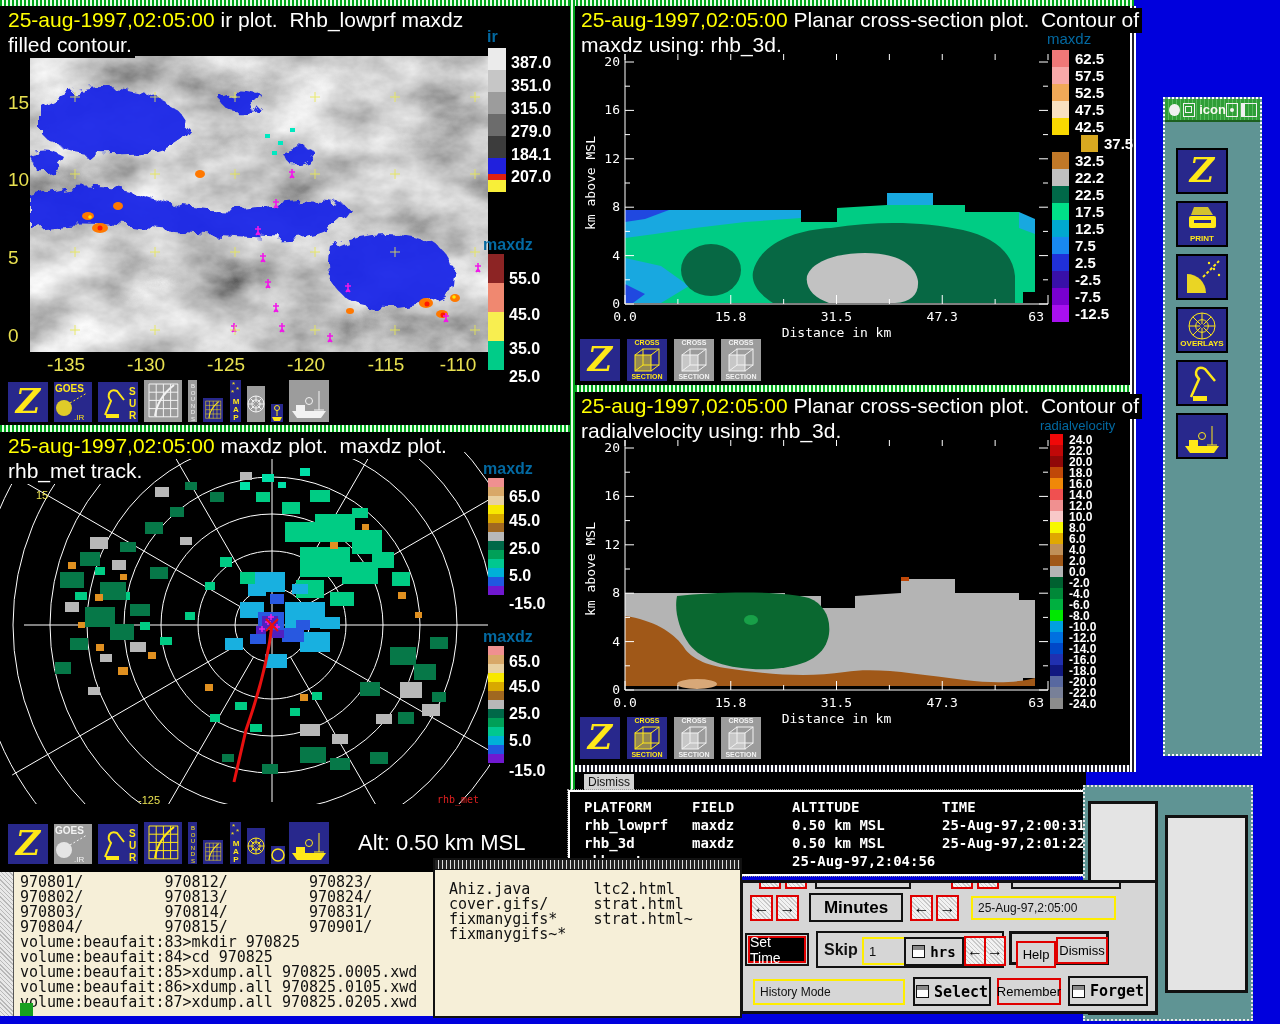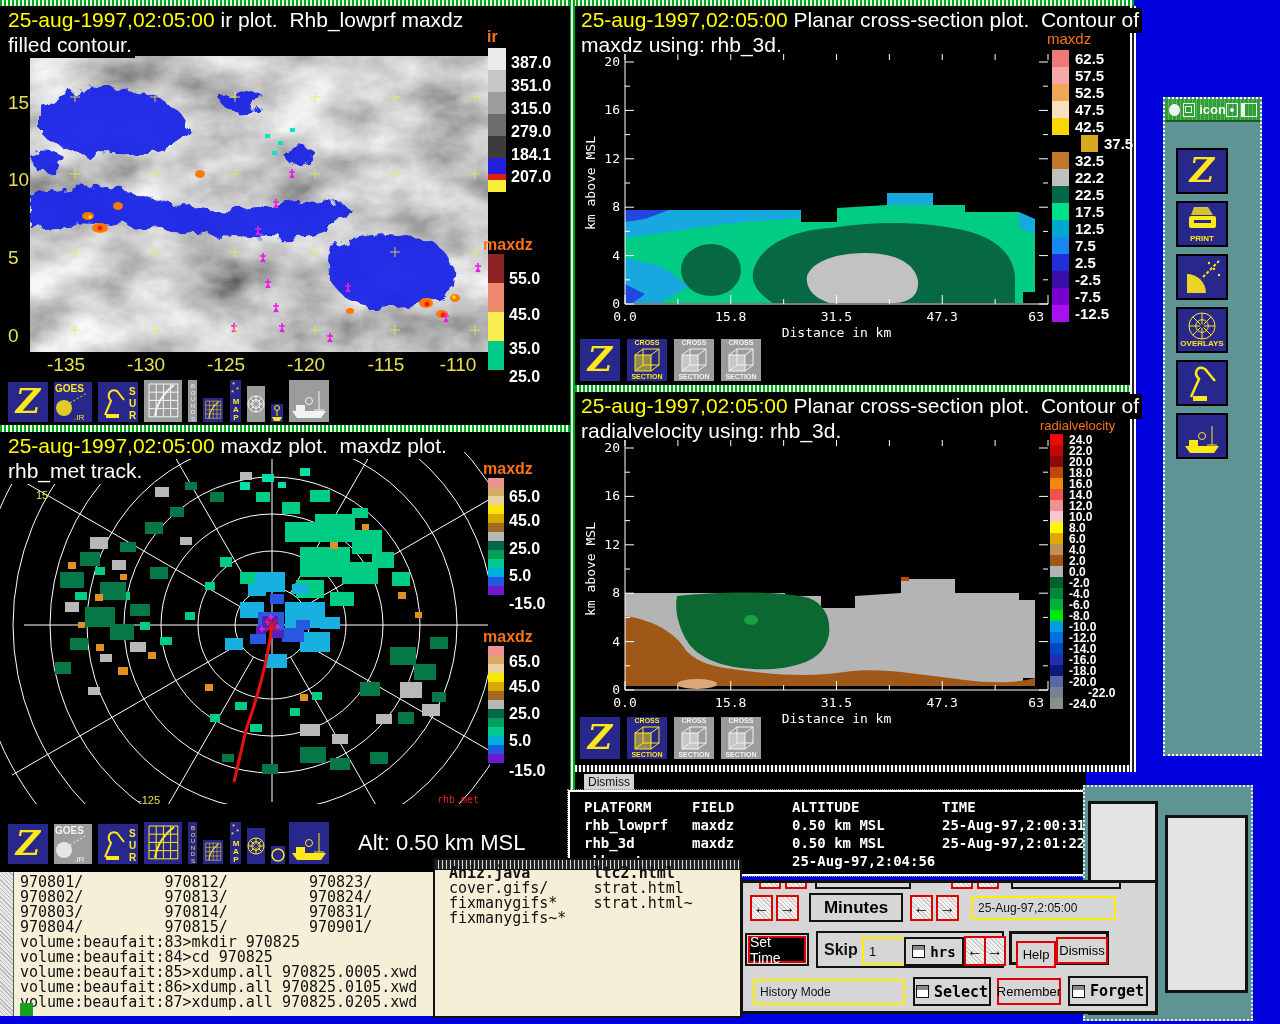--- a/index.html
+++ b/index.html
@@ -3,21 +3,21 @@
 <meta charset="utf-8">
 <style>
   html,body{margin:0;padding:0;background:#0000dd;}
   #screen{position:relative;width:1280px;height:1024px;background:#0000dd;overflow:hidden;
           font-family:"Liberation Sans",sans-serif;}
   .win{position:absolute;background:#000;}
   .strip{position:absolute;background:repeating-linear-gradient(90deg,#00a41c 0 2px,#e8ffe8 2px 4px);}
   .stripw{position:absolute;background:repeating-linear-gradient(90deg,#ffffff 0 2px,#20202e 2px 4px);}
   .t1{position:absolute;font-size:21px;color:#fff;white-space:pre;background:#000;padding:0 3px 1px 0;line-height:24px;}
   .ty{color:#ffff00;}
-  .cblab{position:absolute;color:#f97316;font:bold 16px "Liberation Sans",sans-serif;}
+  .cblab{position:absolute;color:#0369a1;font:bold 16px "Liberation Sans",sans-serif;}
   .cbhost{position:absolute;}
   .cbrow{display:flex;align-items:center;}
   .sw{height:100%;flex:none;}
   .cbl{color:#fff;margin-left:6px;white-space:nowrap;}
   .ylab{position:absolute;color:#e8e050;font-size:19px;}
   .toolbar{position:absolute;}
   .tbtn{position:absolute;bottom:0;box-sizing:border-box;border:2px solid #000;display:flex;flex-direction:column;
         align-items:center;justify-content:center;overflow:hidden;}
   .sb{background:#28288c;color:#ffe818;}
   .sg{background:#9c9c9c;color:#f2f2f2;}
@@ -937,21 +937,21 @@
           <div class="cbl" style="font: bold 12px &quot;Liberation Sans&quot;, sans-serif;">-16.0</div>
         </div>
         <div class="cbrow" style="height: 11px;">
           <div class="sw" style="width: 13px; background: rgb(16, 24, 128);"></div>
           <div class="cbl" style="font: bold 12px &quot;Liberation Sans&quot;, sans-serif;">-18.0</div>
         </div>
         <div class="cbrow" style="height: 11px;">
           <div class="sw" style="width: 13px; background: rgb(88, 104, 160);"></div>
           <div class="cbl" style="font: bold 12px &quot;Liberation Sans&quot;, sans-serif;">-20.0</div>
         </div>
-        <div class="cbrow" style="height: 11px; gap: 19px;">
+        <div class="cbrow" style="height: 11px;">
           <div class="sw" style="width: 13px; background: rgb(120, 128, 152);"></div>
           <div class="cbl" style="font: bold 12px &quot;Liberation Sans&quot;, sans-serif;">-22.0</div>
         </div>
         <div class="cbrow" style="height: 11px;">
           <div class="sw" style="width: 13px; background: rgb(140, 140, 140);"></div>
           <div class="cbl" style="font: bold 12px &quot;Liberation Sans&quot;, sans-serif;">-24.0</div>
         </div>
       </div>
     <div class="toolbar" id="tbD" style="left:0;top:322px;width:300px;height:47px">
         <div class="tbtn sb" style="left: 3px; width: 44px; height: 46px;">
@@ -1038,21 +1038,21 @@
         <div class="tline">volume:beaufait:86&gt;xdump.all 970825.0105.xwd</div>
         <div class="tline">volume:beaufait:87&gt;xdump.all 970825.0205.xwd</div>
       </div>
     <div style="position:absolute;left:20px;top:131px;width:13px;height:13px;background:#18a020"></div>
   </div>
 
   <div class="term" id="term2" style="left:433px;top:858px;width:309px;height:160px;border:2px solid #111;box-sizing:border-box;overflow:hidden">
     <div style="position:absolute;left:0;top:0;width:100%;height:9px;background:#111;
                 border-bottom:1px solid #111;background-image:repeating-linear-gradient(90deg,#222 0 3px,#ddd 3px 4px)"></div>
     <div id="t2lines" style="position:absolute;left:14px;top:4px">
-        <div class="tline" style="margin-top: 2px; font-weight: bold;">Ahiz.java       ltc2.html</div>
+        <div class="tline" style="margin-top: 18px;">Ahiz.java       ltc2.html</div>
         <div class="tline">cover.gifs/     strat.html</div>
         <div class="tline">fixmanygifs*    strat.html~</div>
         <div class="tline">fixmanygifs~*</div>
       </div>
   </div>
 
   <div style="position:absolute;left:1083px;top:785px;width:170px;height:236px;background:#5f9494;
               border:2px dotted #e8e8e8;box-sizing:border-box">
     <div style="position:absolute;left:3px;top:14px;width:70px;height:214px;background:#e4e4e4;border:3px solid #111;box-sizing:border-box"></div>
     <div style="position:absolute;left:80px;top:28px;width:83px;height:178px;background:#e4e4e4;border:3px solid #111;box-sizing:border-box"></div>

